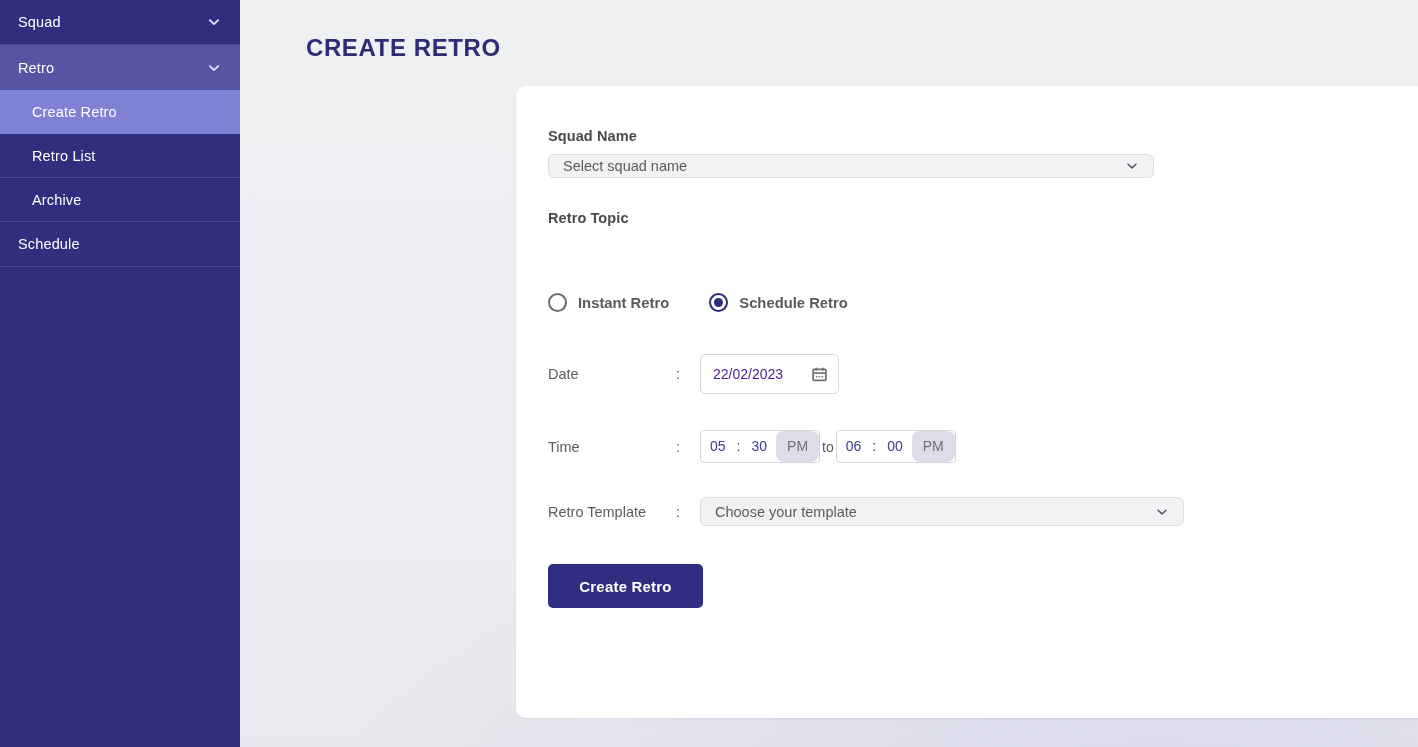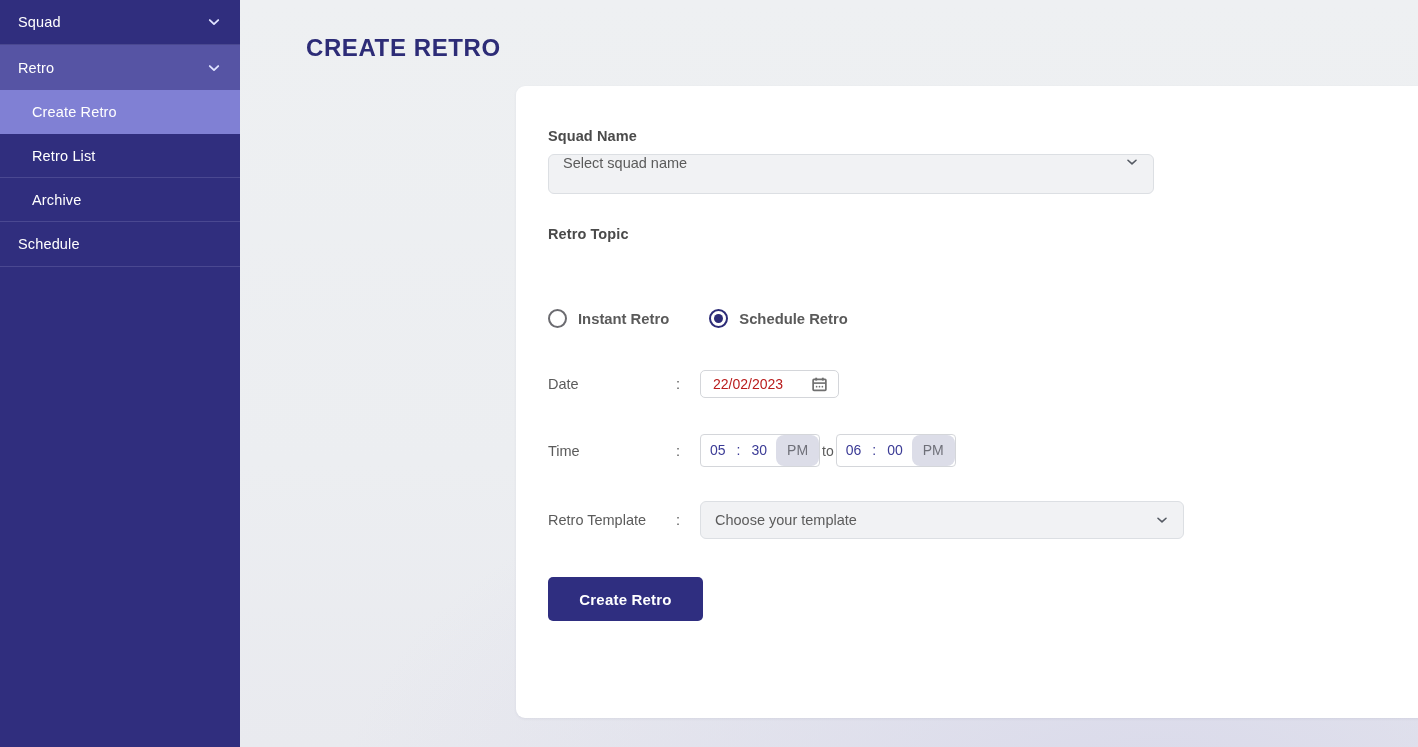--- a/index.html
+++ b/index.html
@@ -110,26 +110,26 @@
   
   .field-label {
     font-size: 14.5px;
     font-weight: bold;
     color: #4a4a4a;
     margin-bottom: 10px;
     letter-spacing: .1px;
   }
   .control {
     width: 606px;
-    height: 40px;
+    height: 24px;
     border: 1px solid #dcdfe3;
     border-radius: 6px;
     background: #f1f2f4;
     display: flex;
-    align-items: flex-start;
+    align-items: center;
     padding: 0 14px;
     font-size: 14.5px;
     color: #5b5b5b;
   }
   .control.select { justify-content: space-between; cursor: pointer; }
   .control .ph-muted { color: #c6c7cb; }
   .chev-sm {
     width: 14px; height: 14px;
     display: inline-flex; align-items: center; justify-content: center;
     color: #555a63;
@@ -189,30 +189,30 @@
   }
   .lrow .lcolon {
     width: 24px;
     flex: 0 0 24px;
     font-size: 14.5px;
     color: #5b5b5b;
   }
 
   .date-box {
     width: 139px;
-    height: 28px;
+    height: 40px;
     border: 1px solid #d4d6da;
     border-radius: 5px;
     background: #fff;
     display: flex;
     align-items: center;
     justify-content: space-between;
     padding: 0 10px 0 12px;
     font-size: 14px;
-    color: #b91c1c;
+    color: #4c1d95;
     cursor: pointer;
   }
 
   .time-group {
     display: flex;
     align-items: center;
     height: 33px;
     border: 1px solid #d4d6da;
     border-radius: 4px;
     background: #fff;
@@ -246,21 +246,21 @@
     border-radius: 8px;
   }
   .time-to {
     font-size: 14px;
     color: #5b5b5b;
     margin: 0 2px;
   }
 
   .tpl-select {
     width: 484px;
-    height: 38px;
+    height: 29px;
     border: 1px solid #dcdfe3;
     border-radius: 6px;
     background: #f1f2f4;
     display: flex;
     align-items: center;
     justify-content: space-between;
     padding: 0 14px;
     font-size: 14.5px;
     color: #5b5b5b;
     cursor: pointer;

